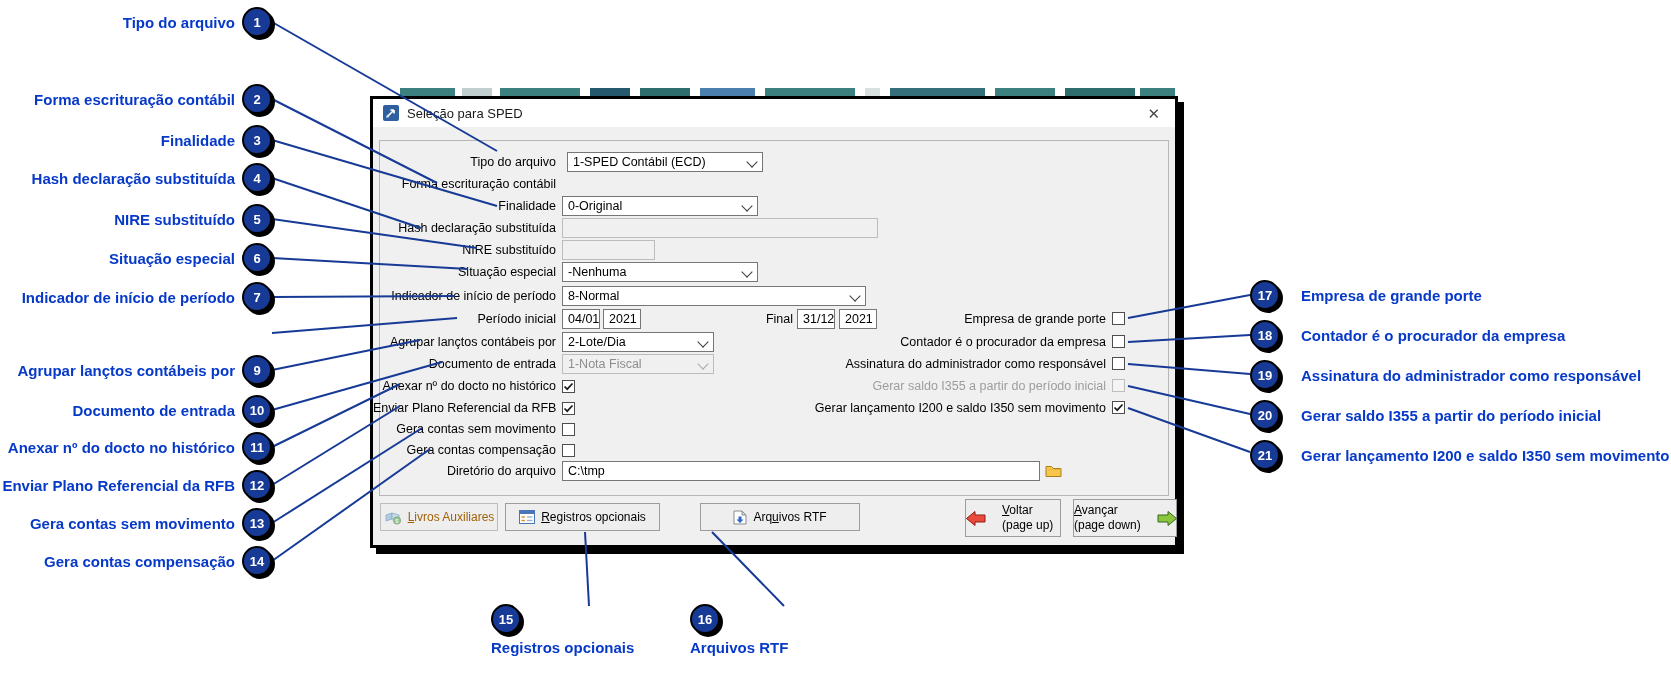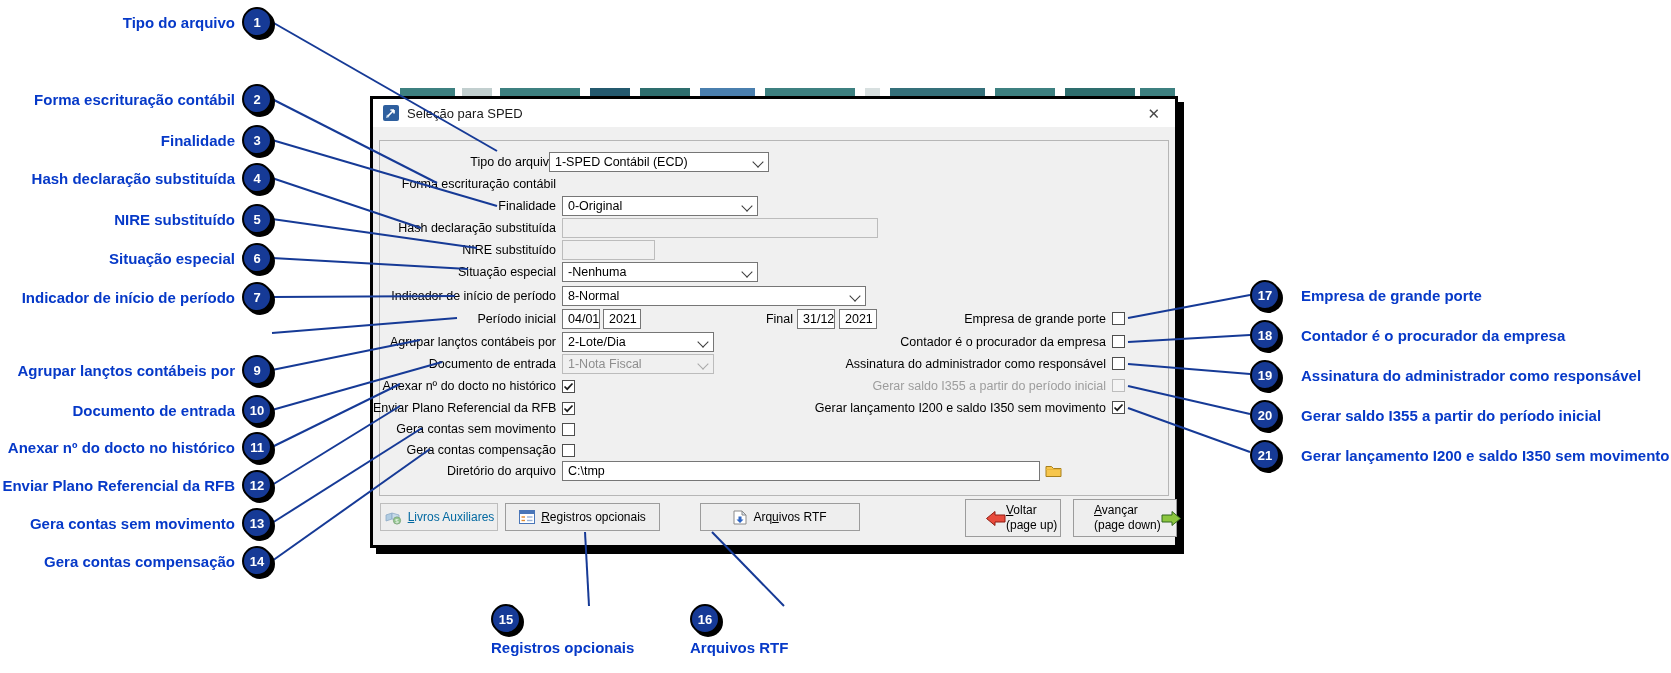--- a/index.html
+++ b/index.html
@@ -25,23 +25,23 @@
   .ctrl.dis .chev{border-color:#a9a9a9}
   .cb{position:absolute;width:13px;height:13px;background:#fff;border:1px solid #4d4d4d;box-sizing:border-box}
   .cb svg{display:none;position:absolute;left:0;top:0}
   .cb.on svg{display:block}
   .cb.dis{border-color:#bdbdbd;background:#f4f4f4}
   .rlabel{position:absolute;left:433px;width:300px;text-align:right;font-size:12.5px;color:#000;
           line-height:20px;white-space:nowrap}
   .rlabel.dis{color:#9d9d9d}
   .btn{position:absolute;box-sizing:border-box;background:#eeeeee;border:1px solid #9c9c9c;display:flex;
        align-items:center;justify-content:center;gap:6px;font-size:12px;color:#000;white-space:nowrap}
-  .btn.dis{color:#0369a1;border-color:#bdbdbd}
+  .btn.dis{color:#a16207;border-color:#bdbdbd}
   .btn.dis svg{opacity:.55}
-  .navbtn{justify-content:flex-start;padding:0 20px;gap:0}
+  .navbtn{justify-content:flex-start;padding:0 0;gap:16px}
   .navlines{display:flex;flex-direction:column;line-height:15px;text-align:left}
   .u{text-decoration:underline}
   
   .co-left{position:absolute;left:0;width:272px;height:30px;display:flex;align-items:center;
            justify-content:flex-end;gap:7px;z-index:4}
   .co-right{position:absolute;left:1250px;height:30px;display:flex;align-items:center;gap:21px;z-index:4}
   .co-bottom{position:absolute;width:200px;display:flex;flex-direction:column;gap:5px;z-index:4}
   .co-num{flex:0 0 auto;width:26px;height:26px;border-radius:50%;background:#163a96;border:2px solid #000;
           box-shadow:3px 3px 0 #000;color:#fff;font-weight:bold;font-size:13px;display:flex;
           align-items:center;justify-content:center}
@@ -78,21 +78,21 @@
             <path d="M3 13 l3.5-1 -2.5-2.5 z" fill="#cfe0ef"></path>
           </svg>
       </span>
       <span class="title">Seleção para SPED</span>
       <span class="close">✕</span>
     </div>
 
     <div class="groupbox"></div>
 
     <div class="flabel" style="top:53px">Tipo do arquivo</div>
-    <div class="ctrl" style="left:176px;top:53px;width:220px"><span>1-SPED Contábil (ECD)</span><i class="chev"></i></div>
+    <div class="ctrl" style="left:194px;top:53px;width:196px"><span>1-SPED Contábil (ECD)</span><i class="chev"></i></div>
 
     <div class="flabel" style="top:75px">Forma escrituração contábil</div>
 
     <div class="flabel" style="top:97px">Finalidade</div>
     <div class="ctrl" style="left:189px;top:97px;width:196px"><span>0-Original</span><i class="chev"></i></div>
 
     <div class="flabel" style="top:119px">Hash declaração substituída</div>
     <div class="ctrl txt dis" style="left:189px;top:119px;width:316px"><span></span></div>
 
     <div class="flabel" style="top:141px">NIRE substituído</div>

